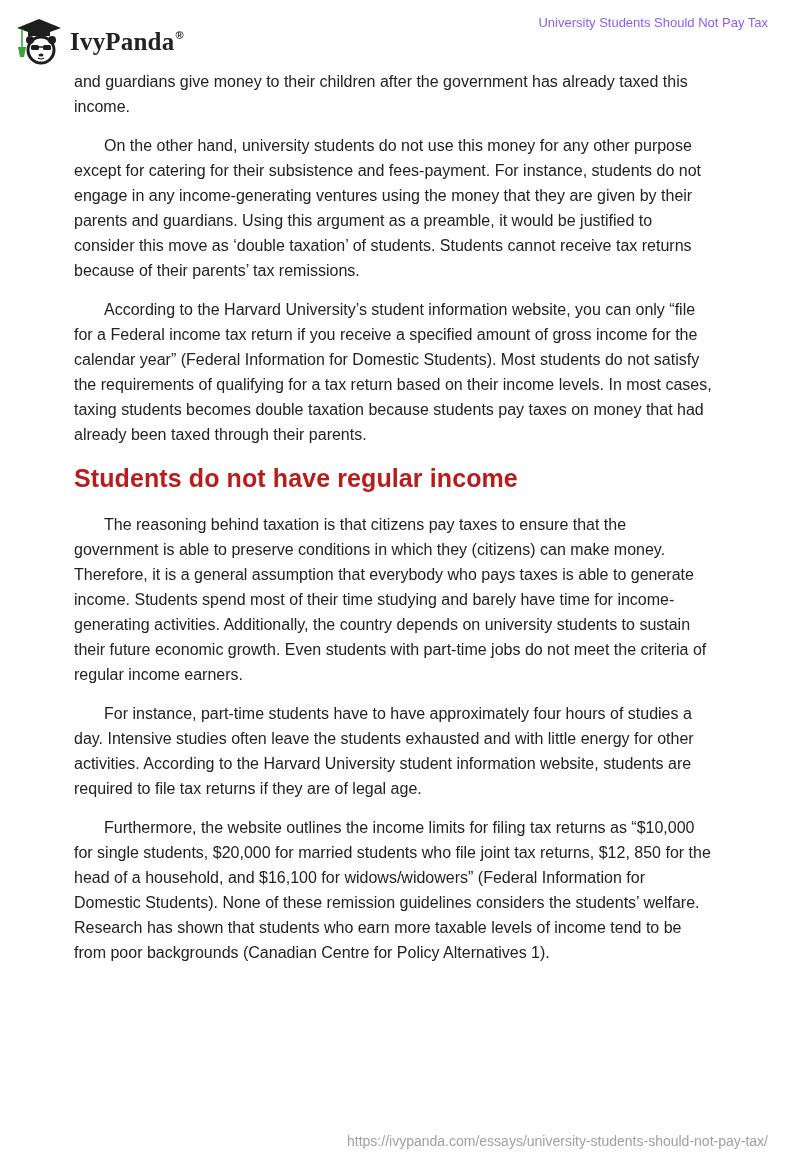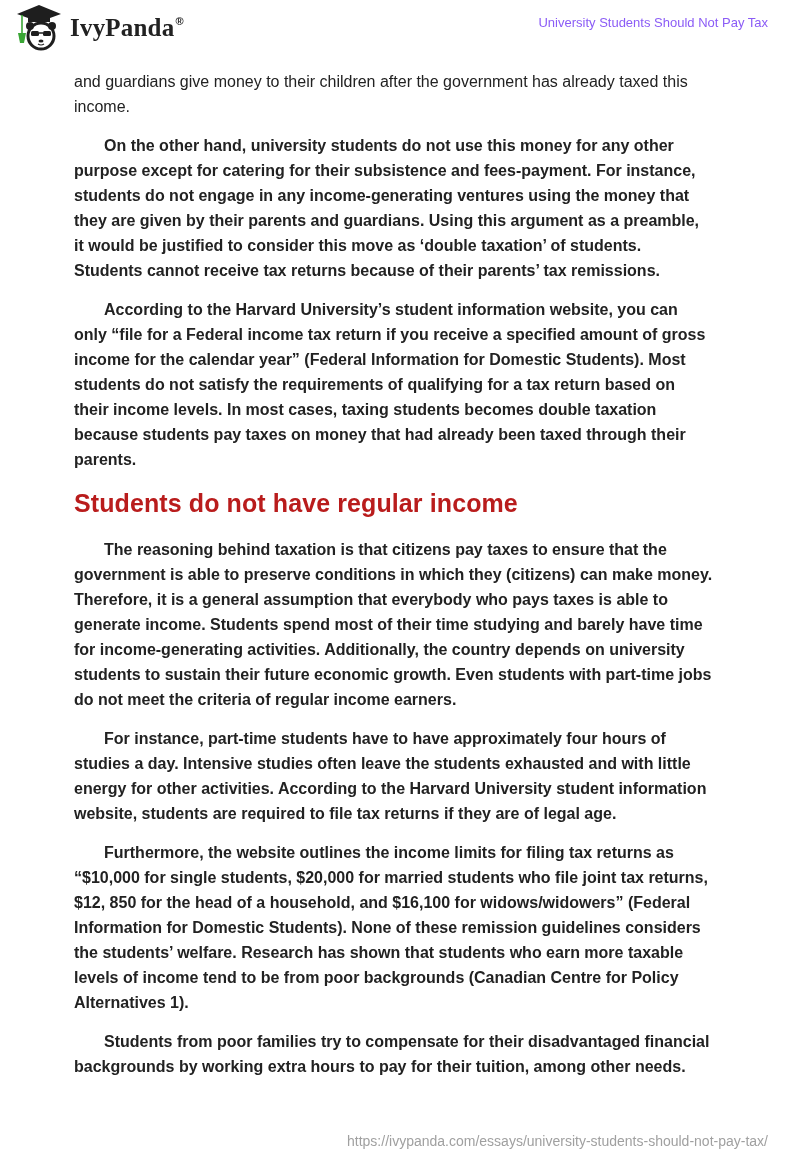--- a/index.html
+++ b/index.html
@@ -1,27 +1,27 @@
 <!DOCTYPE html>
 <html><head>
 <meta charset="utf-8">
 <style>
   html, body { margin: 0; padding: 0; background: #ffffff; }
   body { width: 800px; height: 1160px; position: relative; overflow: hidden;
          font-family: "Liberation Sans", sans-serif; color: #222222; }
   .header { position: absolute; left: 0; top: 0; width: 800px; height: 62px; }
-  .logo { position: absolute; left: 14px; top: 3px; display: flex; align-items: center; }
+  .logo { position: absolute; left: 14px; top: 17px; display: flex; align-items: center; }
   .logo svg { display: block; }
   .logo-text { font-family: "Liberation Serif", serif; font-weight: bold; font-size: 25px;
                color: #222; margin-left: 6px; letter-spacing: 0.2px; position: relative; top: 1px; }
   .logo-reg { font-size: 11px; position: relative; top: -11px; margin-left: 1px; font-family: "Liberation Sans", sans-serif; }
   .doc-title { position: absolute; right: 32px; top: 15px; font-size: 13px; color: #8b5cf6; }
   .content { position: absolute; left: 74px; top: 69px; width: 656px; }
   p { margin: 0 17px 14px 0; font-size: 16px; line-height: 25px; color: #222; }
-  p.indent { text-indent: 30px; font-weight: bold; }
+  p.indent { text-indent: 30px; }
   h2 { margin: 12px 0 17px 0; font-size: 25px; line-height: 34px; font-weight: bold; color: #b91c1c; letter-spacing: 0.1px; }
   .footer-url { position: absolute; right: 32px; top: 1133px; font-size: 14px; color: #a0a0a0; }
 </style>
 </head>
 <body>
 
 <div class="header">
   <div class="logo">
     <span>
       <svg width="50" height="48" viewBox="0 0 50 48">
@@ -50,16 +50,15 @@
 </div>
 
 <div class="content">
   <p>and guardians give money to their children after the government has already taxed this income.</p>
   <p class="indent">On the other hand, university students do not use this money for any other purpose except for catering for their subsistence and fees-payment. For instance, students do not engage in any income-generating ventures using the money that they are given by their parents and guardians. Using this argument as a preamble, it would be justified to consider this move as ‘double taxation’ of students. Students cannot receive tax returns because of their parents’ tax remissions.</p>
   <p class="indent">According to the Harvard University’s student information website, you can only “file for a Federal income tax return if you receive a specified amount of gross income for the calendar year” (Federal Information for Domestic Students). Most students do not satisfy the requirements of qualifying for a tax return based on their income levels. In most cases, taxing students becomes double taxation because students pay taxes on money that had already been taxed through their parents.</p>
   <h2>Students do not have regular income</h2>
   <p class="indent">The reasoning behind taxation is that citizens pay taxes to ensure that the government is able to preserve conditions in which they (citizens) can make money. Therefore, it is a general assumption that everybody who pays taxes is able to generate income. Students spend most of their time studying and barely have time for income-generating activities. Additionally, the country depends on university students to sustain their future economic growth. Even students with part-time jobs do not meet the criteria of regular income earners.</p>
   <p class="indent">For instance, part-time students have to have approximately four hours of studies a day. Intensive studies often leave the students exhausted and with little energy for other activities. According to the Harvard University student information website, students are required to file tax returns if they are of legal age.</p>
   <p class="indent">Furthermore, the website outlines the income limits for filing tax returns as “$10,000 for single students, $20,000 for married students who file joint tax returns, $12, 850 for the head of a household, and $16,100 for widows/widowers” (Federal Information for Domestic Students). None of these remission guidelines considers the students’ welfare. Research has shown that students who earn more taxable levels of income tend to be from poor backgrounds (Canadian Centre for Policy Alternatives 1).</p>
-  <p class="indent">Students from poor families try to compensate for their disadvantaged financial backgrounds by working extra hours to pay for their tuition, among other needs.</p>
 </div>
 
 <div class="footer-url">https://ivypanda.com/essays/university-students-should-not-pay-tax/</div>
 
 </body></html>

